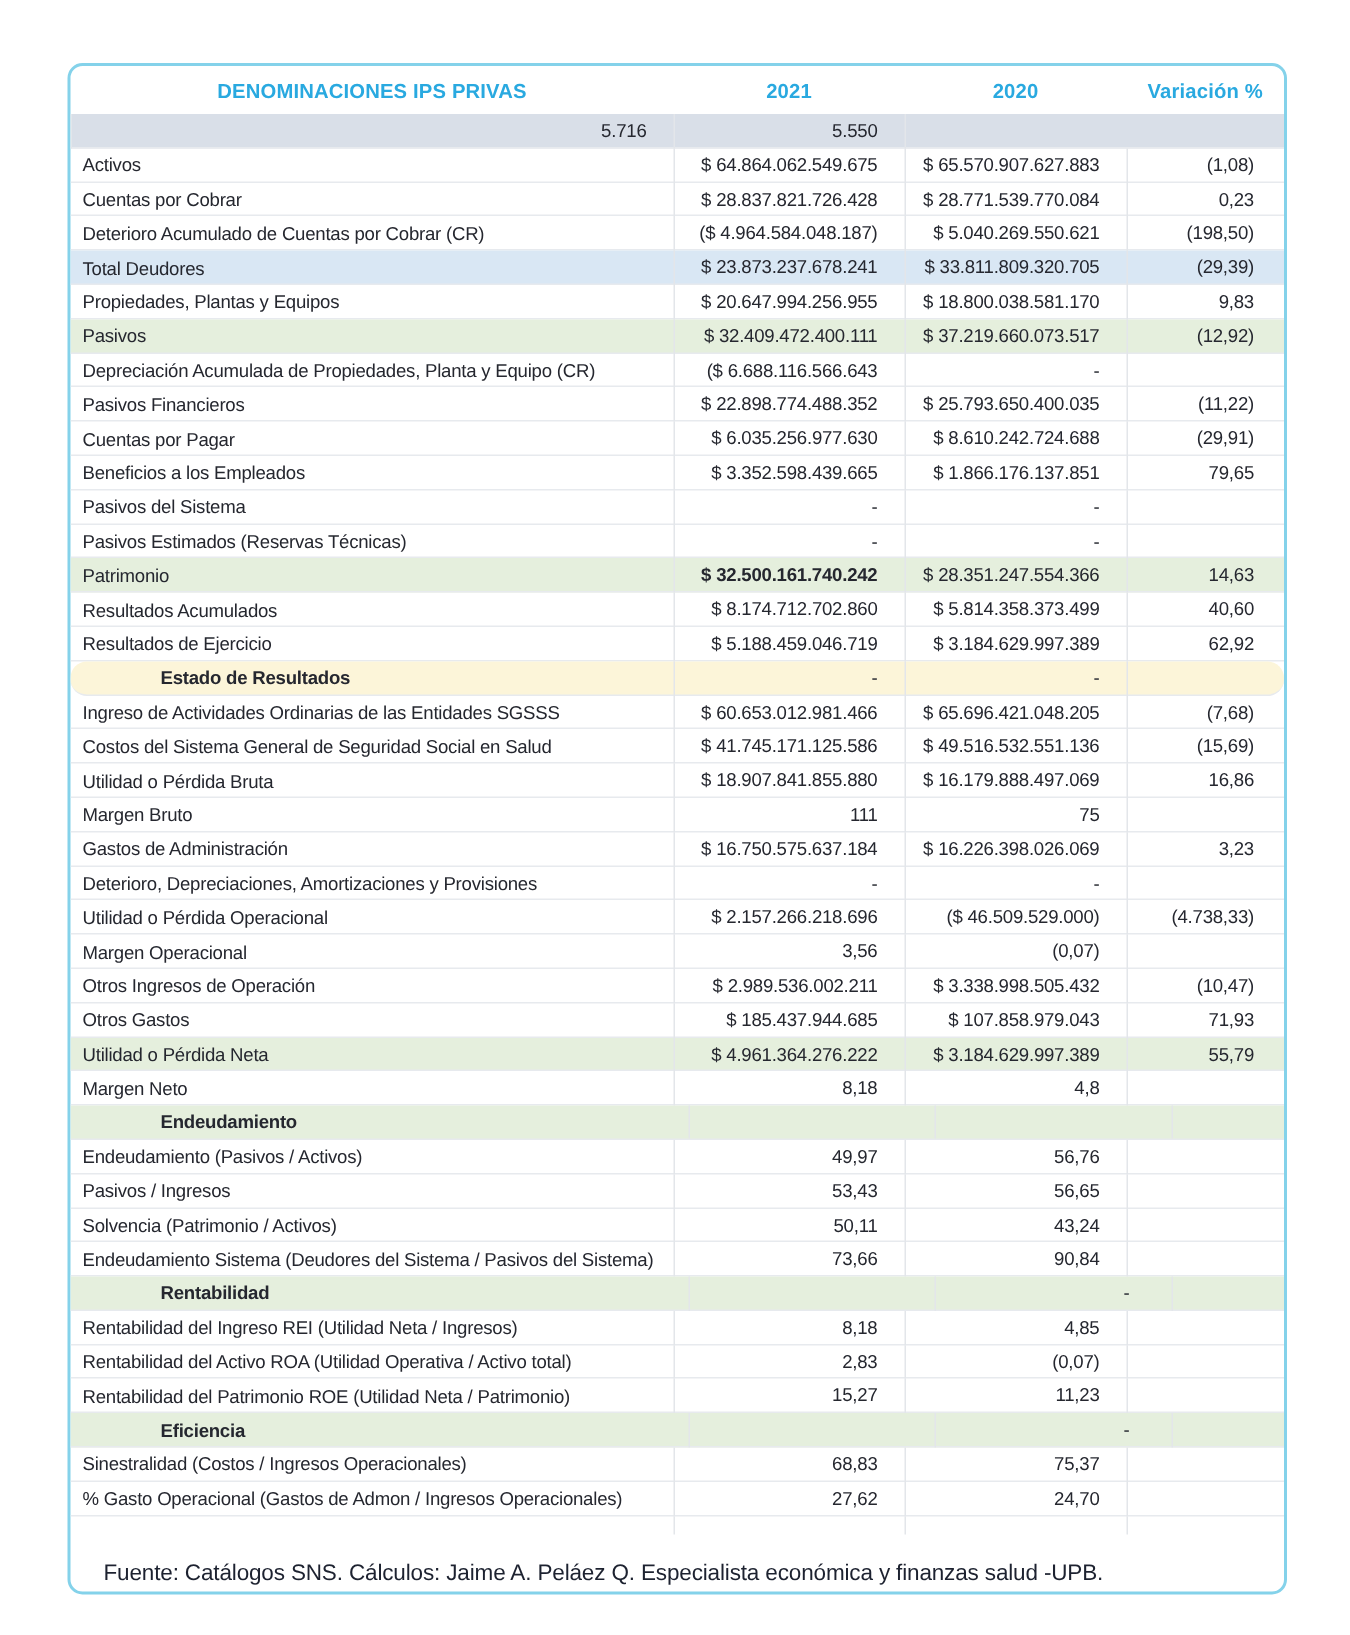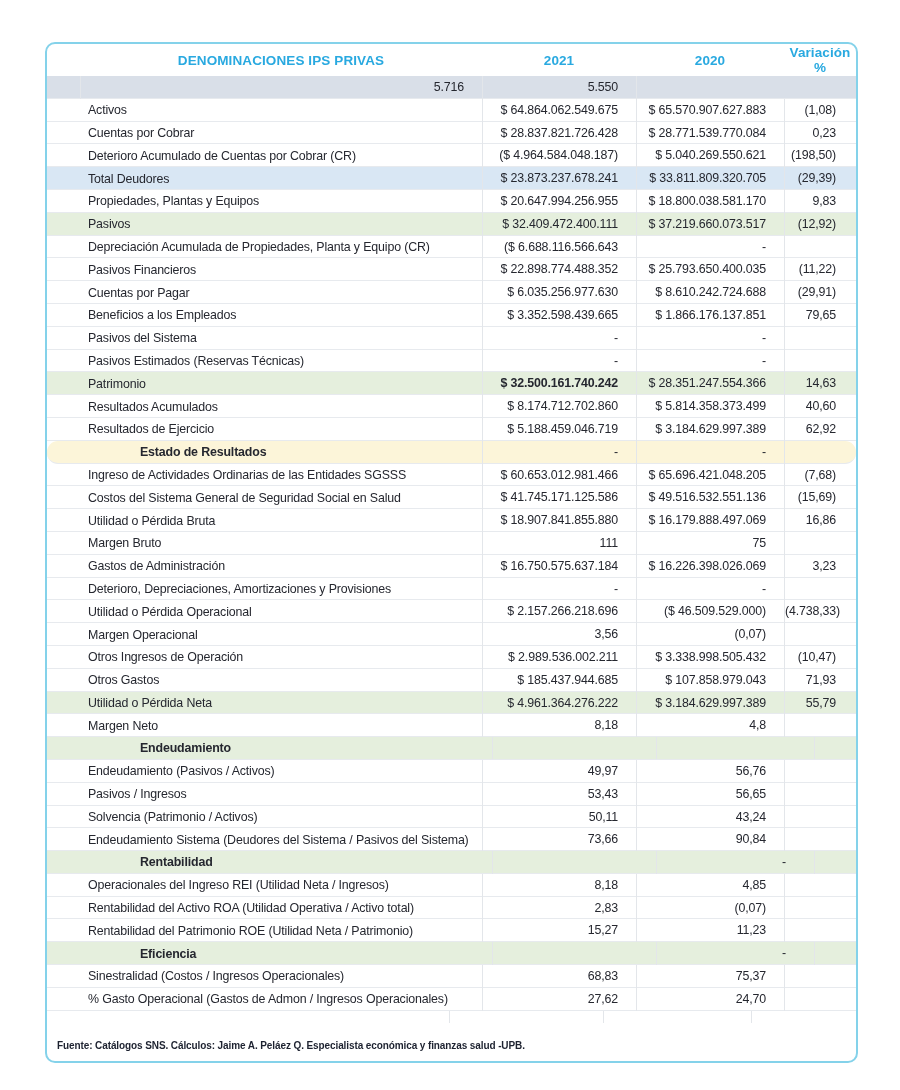--- a/index.html
+++ b/index.html
@@ -23,21 +23,20 @@
     width:813px;height:1021px;
     border:2px solid var(--border);
     border-radius:10px;
     background:#fff;
     overflow:hidden;
   }
   .grid-row{
     display:grid;
     grid-template-columns:402px 154px 148px 1fr;
     align-items:center;
-    padding-left:33px;
   }
   .thead{
     height:32px;
     font-weight:bold;
     font-size:13.5px;
     color:var(--accent);
     letter-spacing:.1px;
   }
   .thead .c{ text-align:center; }
   .row{
@@ -78,25 +77,26 @@
   .row.section-green .cell-label{ padding-left:60px; font-weight:bold; }
   .bold-val{ font-weight:bold; }
   .spacer{
     height:12px;
     display:grid;
     grid-template-columns:402px 154px 148px 1fr;
   }
   .spacer div{ border-left:1px solid #e3e6ea; height:100%; }
   .spacer div:first-child{ border-left:none; }
   .footer-note{
-    font-size:10px;
-    font-weight:bold;
+    font-size:15px;
+    font-weight:normal;
     color:#1d2230;
     padding:17px 10px 0 10px;
     letter-spacing:-0.1px;
+    margin-left:12px;
   }
 </style>
 </head>
 <body>
 
 <div class="card">
   <div class="grid-row thead">
     <div class="c">DENOMINACIONES IPS PRIVAS</div>
     <div class="c">2021</div>
     <div class="c">2020</div>
@@ -342,21 +342,21 @@
   </div>
 
   <div class="grid-row row section-green">
     <div class="cell-label">Rentabilidad</div>
     <div class="cell-val"></div>
     <div class="cell-val">-</div>
     <div class="cell-var"></div>
   </div>
 
   <div class="grid-row row">
-    <div class="cell-label">Operacionales del Ingreso REI (Utilidad Neta / Ingresos)</div>
+    <div class="cell-label">Rentabilidad del Ingreso REI (Utilidad Neta / Ingresos)</div>
     <div class="cell-val">8,18</div>
     <div class="cell-val">4,85</div>
     <div class="cell-var"></div>
   </div>
 
   <div class="grid-row row">
     <div class="cell-label">Rentabilidad del Activo ROA (Utilidad Operativa / Activo total)</div>
     <div class="cell-val">2,83</div>
     <div class="cell-val">(0,07)</div>
     <div class="cell-var"></div>

